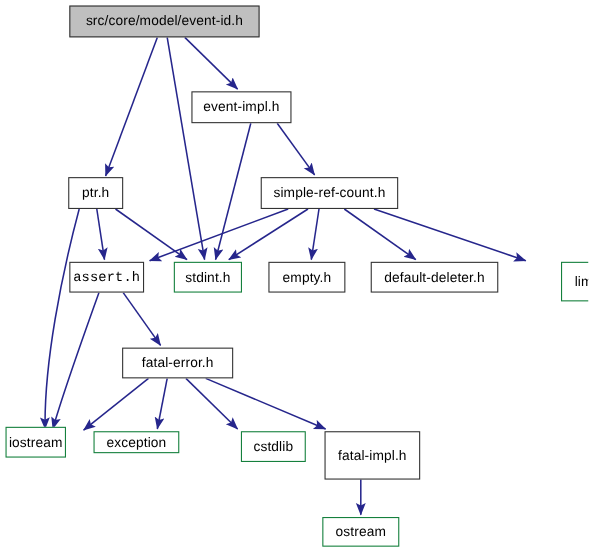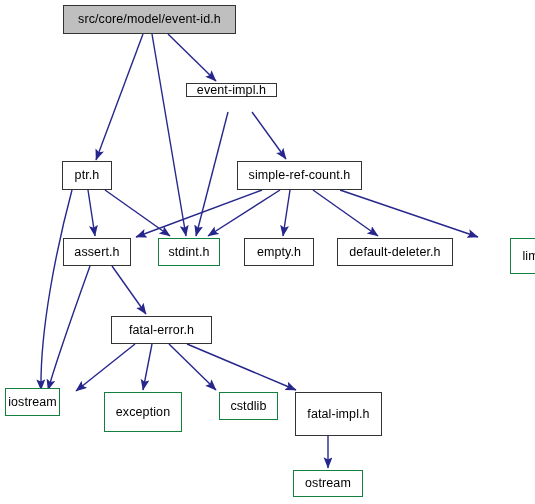--- a/index.html
+++ b/index.html
@@ -83,51 +83,51 @@
         <path d="M 169,344 L 216,390" fill="none" stroke="#26268c" stroke-width="1.4" marker-end="url(#arrowhead)"></path>
         <path d="M 187,344 L 296,390" fill="none" stroke="#26268c" stroke-width="1.4" marker-end="url(#arrowhead)"></path>
         <path d="M 328,420 L 328,468" fill="none" stroke="#26268c" stroke-width="1.4" marker-end="url(#arrowhead)"></path>
       </g>
   </svg>
 
   <div id="node-group">
       <div class="gnode root" style="left: 63px; top: 5px; width: 173px; height: 29px;">
         <span class="nlabel">src/core/model/event-id.h</span>
       </div>
-      <div class="gnode local" style="left: 186px; top: 83px; width: 91px; height: 14px; align-items: flex-end;">
+      <div class="gnode local" style="left: 174px; top: 83px; width: 91px; height: 29px;">
         <span class="nlabel">event-impl.h</span>
       </div>
       <div class="gnode local" style="left: 62px; top: 161px; width: 50px; height: 29px;">
         <span class="nlabel">ptr.h</span>
       </div>
       <div class="gnode local" style="left: 237px; top: 161px; width: 125px; height: 29px;">
         <span class="nlabel">simple-ref-count.h</span>
       </div>
-      <div class="gnode local" style="left: 63px; top: 238px; width: 68px; height: 28px;">
+      <div class="gnode local" style="left: 63px; top: 238px; width: 68px; height: 28px; font-family: Liberation Mono, monospace;">
         <span class="nlabel">assert.h</span>
       </div>
       <div class="gnode system" style="left: 158px; top: 238px; width: 62px; height: 28px;">
         <span class="nlabel">stdint.h</span>
       </div>
       <div class="gnode local" style="left: 244px; top: 238px; width: 70px; height: 28px; text-align: right;">
         <span class="nlabel">empty.h</span>
       </div>
       <div class="gnode local" style="left: 337px; top: 238px; width: 116px; height: 28px; align-items: center;">
         <span class="nlabel">default-deleter.h</span>
       </div>
       <div class="gnode system" style="left: 474px; top: 238px; width: 54px; height: 36px; margin-left: 36px;">
         <span class="nlabel">limits</span>
       </div>
       <div class="gnode local" style="left: 111px; top: 316px; width: 101px; height: 28px;">
         <span class="nlabel">fatal-error.h</span>
       </div>
       <div class="gnode system" style="left: 5px; top: 388px; width: 55px; height: 28px;">
         <span class="nlabel">iostream</span>
       </div>
-      <div class="gnode system" style="left: 104px; top: 392px; width: 78px; height: 40px;">
+      <div class="gnode system" style="left: 85px; top: 392px; width: 78px; height: 20px;">
         <span class="nlabel">exception</span>
       </div>
       <div class="gnode system" style="left: 203px; top: 392px; width: 59px; height: 28px; margin-left: 16px;">
         <span class="nlabel">cstdlib</span>
       </div>
       <div class="gnode local" style="left: 295px; top: 392px; width: 87px; height: 44px;">
         <span class="nlabel">fatal-impl.h</span>
       </div>
       <div class="gnode system" style="left: 293px; top: 470px; width: 70px; height: 27px;">
         <span class="nlabel">ostream</span>

